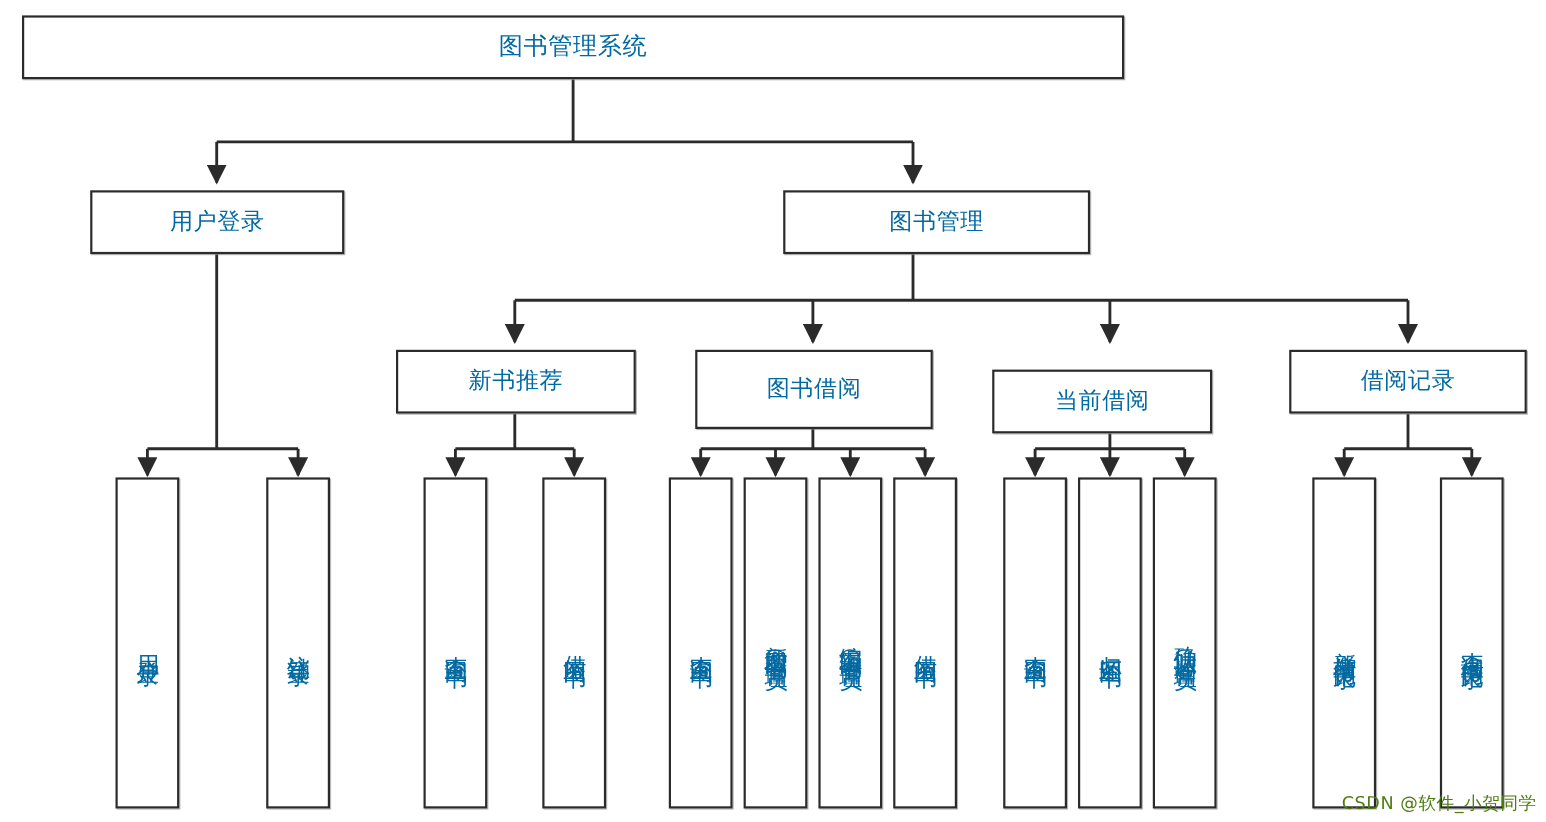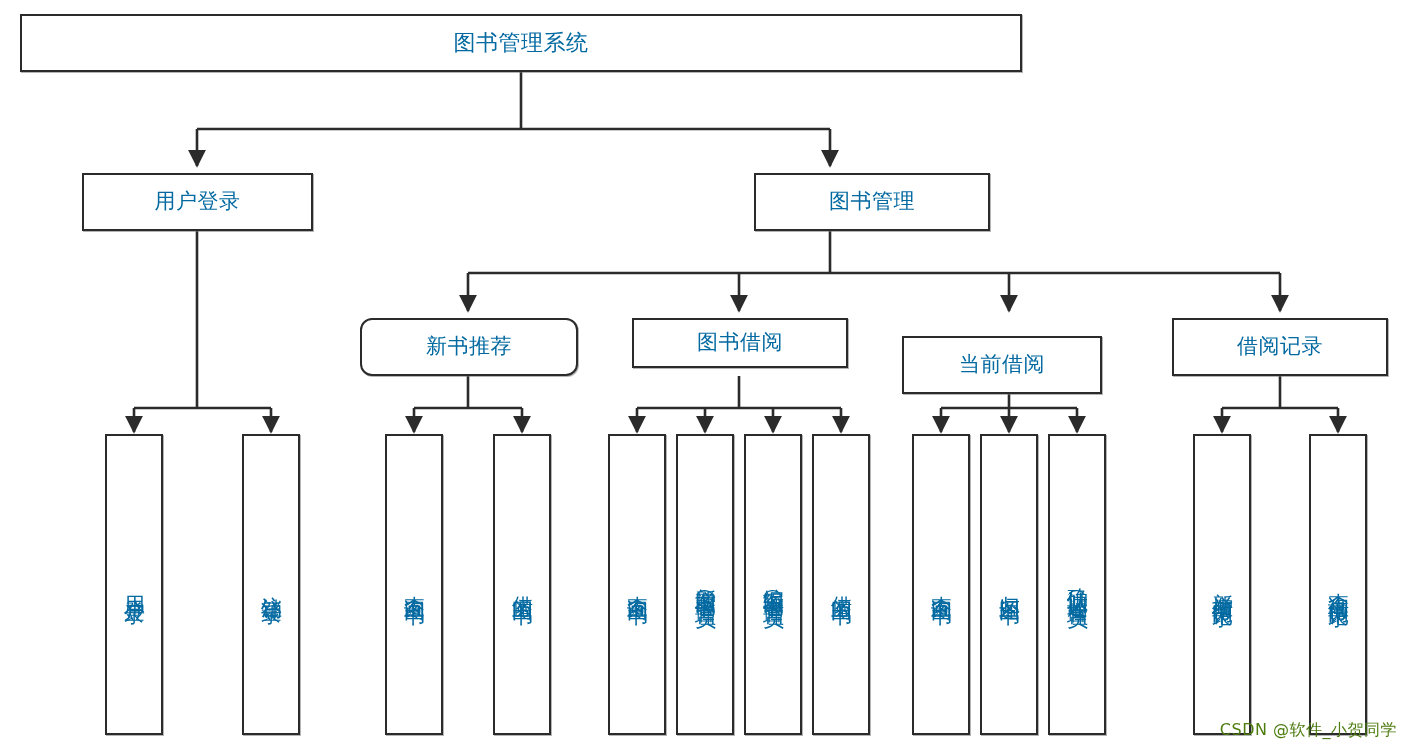--- a/index.html
+++ b/index.html
@@ -127,28 +127,28 @@
     </g>
   </svg>
 
   <div class="node horiz root" style="left:20px; top:14px; width:1002px; height:58px;">
     <span>图书管理系统</span>
   </div>
 
   <div class="node horiz" style="left:82px; top:173px; width:231px; height:58px;">
     <span>用户登录</span>
   </div>
-  <div class="node horiz" style="left:712px; top:173px; width:236px; height:58px;margin-left:42px;">
+  <div class="node horiz" style="left:712px; top:173px; width:279px; height:58px;">
     <span>图书管理</span>
   </div>
 
-  <div class="node horiz" style="left:360px; top:318px; width:218px; height:58px;border-radius:12px;">
+  <div class="node horiz" style="left:360px; top:318px; width:218px; height:58px;">
     <span>新书推荐</span>
   </div>
-  <div class="node horiz" style="left:632px; top:318px; width:216px; height:50px;">
+  <div class="node horiz" style="left:632px; top:318px; width:216px; height:72px;">
     <span>图书借阅</span>
   </div>
   <div class="node horiz" style="left:902px; top:336px; width:200px; height:58px;">
     <span>当前借阅</span>
   </div>
   <div class="node horiz" style="left:1172px; top:318px; width:216px; height:58px;">
     <span>借阅记录</span>
   </div>
 
   <div class="node vert" style="left:105px; top:434px; width:58px; height:301px;">

